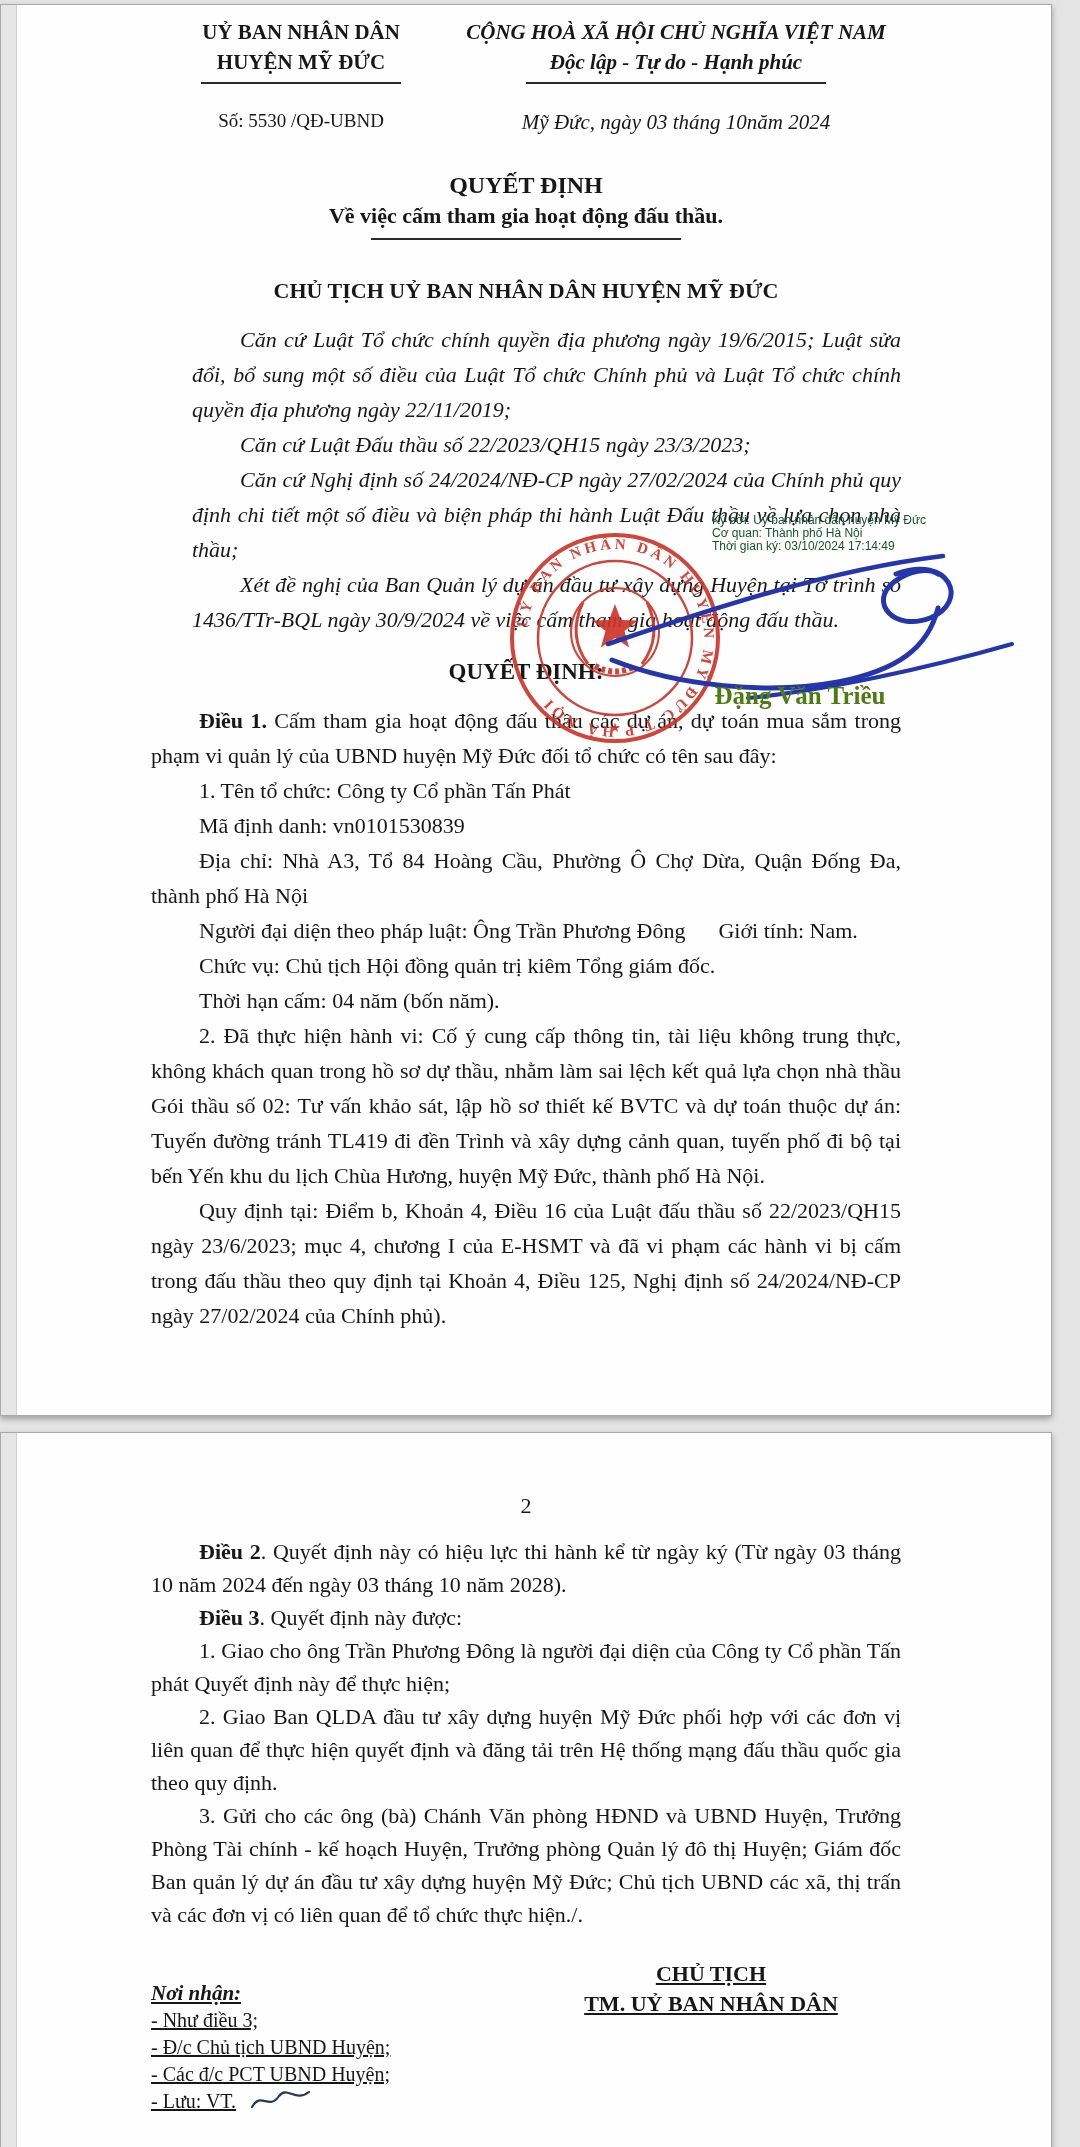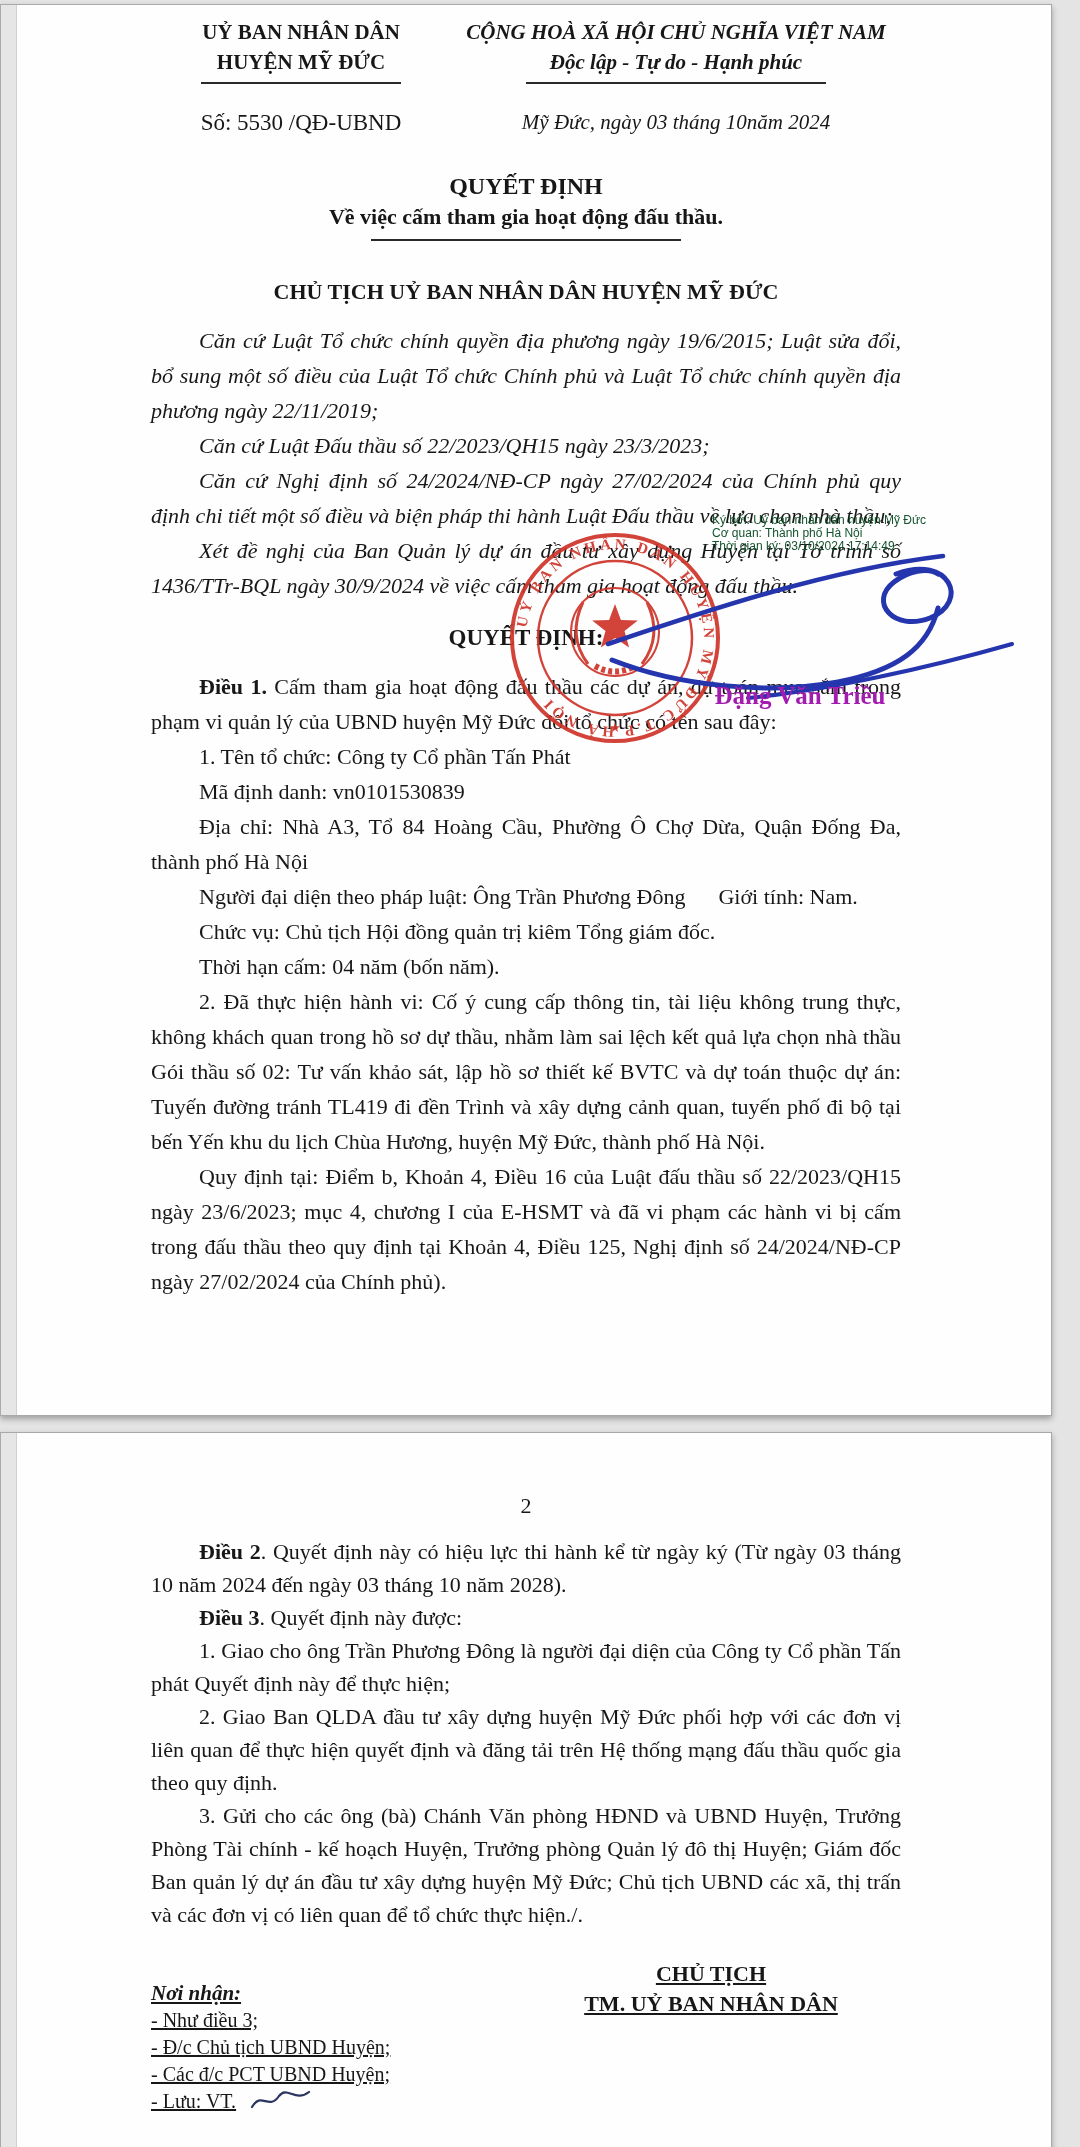--- a/index.html
+++ b/index.html
@@ -22,31 +22,31 @@
   .page-2{top:1432px;height:830px;padding:58px 150px 0 150px;}
 
   .hdr{display:flex;}
   .hdr-col-left{width:300px;text-align:center;font-weight:bold;font-size:21px;line-height:30px;}
   .hdr-col-right{flex:1;text-align:center;font-weight:bold;font-size:21px;line-height:30px;font-style:italic;}
   .u-line{border-bottom:2px solid #2a2a2a;margin:5px auto 0;}
   .u-left{width:200px;}
   .u-right{width:300px;}
 
   .hdr2{display:flex;margin-top:26px;}
-  .hdr2-left{width:300px;text-align:center;font-size:23px;}
+  .hdr2-left{width:300px;text-align:center;font-size:19px;}
   .hdr2-right{flex:1;text-align:center;font-size:21px;font-style:italic;}
 
   .title-block{margin-top:34px;text-align:center;}
   .doc-title{font-size:24px;font-weight:bold;line-height:32px;}
   .doc-subtitle{font-size:22px;font-weight:bold;line-height:30px;}
   .u-subtitle{width:310px;border-bottom:2px solid #2a2a2a;margin:7px auto 0;}
 
   .authority{margin-top:36px;text-align:center;font-weight:bold;font-size:22px;line-height:30px;}
 
-  .preamble{margin-top:16px;}
+  .preamble{margin-top:16px;margin-left:41px;}
   .preamble p{margin:0;font-style:italic;font-size:22px;line-height:35px;text-align:justify;text-indent:48px;}
 
   .decision-heading{margin-top:20px;margin-bottom:16px;text-align:center;font-weight:bold;font-size:23px;line-height:30px;}
 
   .articles p{margin:0;font-size:22px;line-height:35px;text-align:justify;text-indent:48px;}
   .page-2 .articles p{line-height:33px;}
   .articles b{font-weight:bold;}
 
   .page-no{text-align:center;font-size:22px;line-height:30px;margin-bottom:14px;}
 
@@ -60,21 +60,21 @@
 
   .digital-sig{
     position:absolute;left:712px;top:514px;width:345px;text-align:left;
     font-family:"Liberation Sans","DejaVu Sans",sans-serif;
     font-size:12px;line-height:13px;color:#14532d;z-index:5;
   }
   .stamp-wrap{position:absolute;left:505px;top:528px;z-index:2;opacity:.92;}
   .signature-wrap{position:absolute;left:598px;top:548px;z-index:3;}
   .signer-name{
     position:absolute;left:640px;top:682px;width:320px;text-align:center;
-    font-weight:bold;font-size:25px;z-index:4;color:#a21caf;
+    font-weight:bold;font-size:25px;z-index:4;color:#4d7c0f;
   }
 </style>
 </head>
 <body>
 
 <div class="page page-1">
   <div class="hdr">
     <div class="hdr-col-left">
       <div>UỶ BAN NHÂN DÂN</div>
       <div>HUYỆN MỸ ĐỨC</div>

